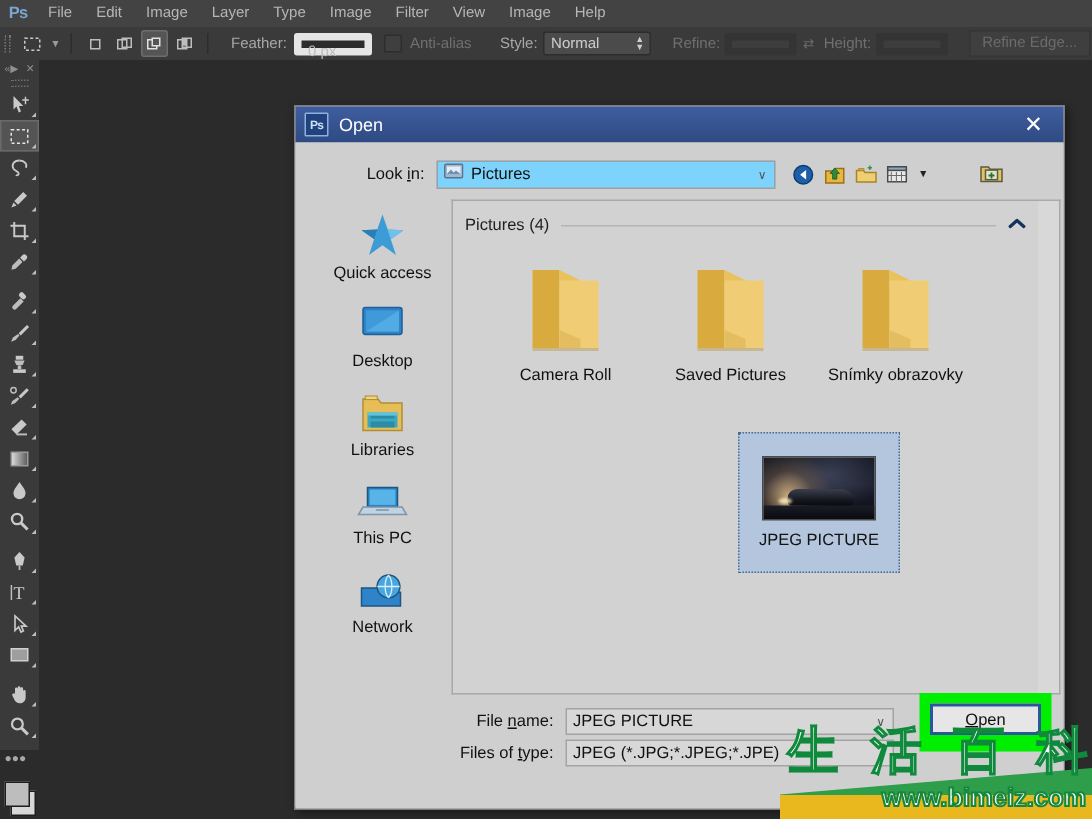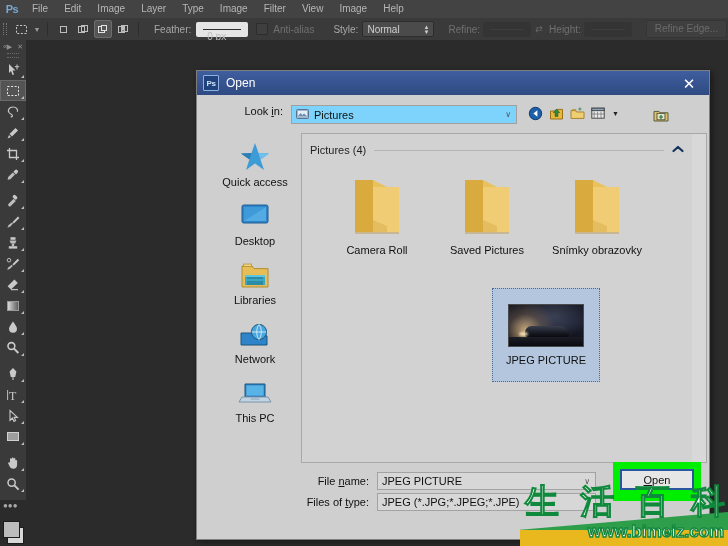--- a/index.html
+++ b/index.html
@@ -36,21 +36,21 @@
   .opt-caret{width:10px;height:18px;display:flex;align-items:center;justify-content:center;color:#9a9a9a;font-size:7px;}
   .opt-sep{width:1px;height:14px;background:#2d2d2d;margin:0 5px;}
   .opt-btn{
     width:16px;height:16px;margin:0 1px;border:1px solid transparent;border-radius:2px;
     display:flex;align-items:center;justify-content:center;
   }
   .opt-btn.active{background:#555;border-color:#6d6d6d;}
   .opt-label{color:#a8a8a8;font-size:10px;margin:0 5px 0 10px;white-space:nowrap;}
   .opt-label.dim{color:#707070;}
   .opt-input{
-    height:15px;background:#2c2c2c;border:7px solid #e5e5e5;border-radius:2px;
+    height:15px;background:#2c2c2c;border:5px solid #e5e5e5;border-radius:2px;
     color:#bdbdbd;font-size:10px;line-height:15px;padding:0 4px;box-sizing:border-box;
   }
   .opt-input.disabled{background:#3d3d3d;border-color:#343434;color:#595959;}
   .opt-select{
     height:16px;background:#4b4b4b;border:1px solid #2d2d2d;border-radius:2px;
     color:#cfcfcf;font-size:10px;line-height:16px;padding:0 14px 0 4px;box-sizing:border-box;
     position:relative;white-space:nowrap;
   }
   .opt-select .arr{
     position:absolute;right:3px;top:2px;width:8px;height:12px;
@@ -105,21 +105,21 @@
     letter-spacing:-0.5px;
   }
   .dlg-title .txt{color:#ffffff;font-size:12px;margin-left:7px;}
   .dlg-title .close{
     margin-left:auto;width:40px;height:24px;display:flex;align-items:center;justify-content:center;
     color:#ffffff;font-size:15px;line-height:1;
   }
 
   .dlg-body{position:relative;height:443px;background:#cfcfcf;}
 
-  .lookin-row{position:absolute;left:0;top:10px;width:492px;height:22px;display:flex;align-items:flex-start;}
+  .lookin-row{position:absolute;left:0;top:10px;width:492px;height:22px;display:flex;align-items:center;}
   .lookin-label{width:94px;text-align:right;font-size:11px;color:#111;padding-right:8px;box-sizing:border-box;}
   .lookin-label u{text-decoration:underline;}
   .lookin-combo{
     width:226px;height:19px;background:#7dd3fc;border:1px solid #a0a0a0;
     display:flex;align-items:center;position:relative;box-sizing:border-box;
   }
   .lookin-combo .folderic{margin:0 5px 0 4px;}
   .lookin-combo .val{font-size:11px;color:#111;}
   .lookin-combo .chev{position:absolute;right:5px;top:4px;color:#555;font-size:8px;line-height:9px;}
   .nav-icons{display:flex;align-items:center;margin-left:10px;gap:5px;}
@@ -559,38 +559,38 @@
               <path d="M9 16 h16 v2 H9 Z M9 20 h16 v4 H9 Z" fill="#2c8ca6"></path>
               <path d="M7 14 h20 v2 H7 Z" fill="#5ec5df"></path>
             </svg>
           </span>
           <span class="lbl">Libraries</span>
         </div>
 
         <div class="place">
           <span class="ico">
             <svg width="34" height="30" viewBox="0 0 34 30">
-              <path d="M3 13 h12 l2 2.8 h12 V25 H3 Z" fill="#2f83c9" stroke="#1b577f"></path>
-              <circle cx="21" cy="12" r="7.6" fill="#4aa6de" stroke="#1b577f"></circle>
-              <path d="M13.6 12 h14.8 M21 4.4 c3 3.6 3 11.6 0 15.2 M21 4.4 c-3 3.6-3 11.6 0 15.2" fill="none" stroke="#d9eefb" stroke-width="0.9"></path>
-            </svg>
-          </span>
-          <span class="lbl">Network</span>
-        </div>
-
-        <div class="place">
-          <span class="ico">
-            <svg width="34" height="30" viewBox="0 0 34 30">
               <path d="M7 5 h20 v13 H7 Z" fill="#2f83c9" stroke="#1b577f"></path>
               <path d="M8.4 6.4 h17.2 v10.2 H8.4 Z" fill="#58b4e6"></path>
               <path d="M4 18 h26 l3 5 H1 Z" fill="#bfd3e3" stroke="#7c95aa"></path>
               <path d="M13 19.4 h8 l0.6 1.2 h-9.2 Z" fill="#8aa4b8"></path>
             </svg>
           </span>
           <span class="lbl">This PC</span>
+        </div>
+
+        <div class="place">
+          <span class="ico">
+            <svg width="34" height="30" viewBox="0 0 34 30">
+              <path d="M3 13 h12 l2 2.8 h12 V25 H3 Z" fill="#2f83c9" stroke="#1b577f"></path>
+              <circle cx="21" cy="12" r="7.6" fill="#4aa6de" stroke="#1b577f"></circle>
+              <path d="M13.6 12 h14.8 M21 4.4 c3 3.6 3 11.6 0 15.2 M21 4.4 c-3 3.6-3 11.6 0 15.2" fill="none" stroke="#d9eefb" stroke-width="0.9"></path>
+            </svg>
+          </span>
+          <span class="lbl">Network</span>
         </div>
       </div>
 
       <div class="filelist">
         <div class="fl-group">
           <span class="gtitle">Pictures (4)</span>
           <span class="gline"></span>
           <span class="gchev">
             <svg width="12" height="8" viewBox="0 0 12 8">
                 <path d="M1.5 6 L6 2 L10.5 6" fill="none" stroke="#14325c" stroke-width="2.2" stroke-linecap="round" stroke-linejoin="round"></path>

